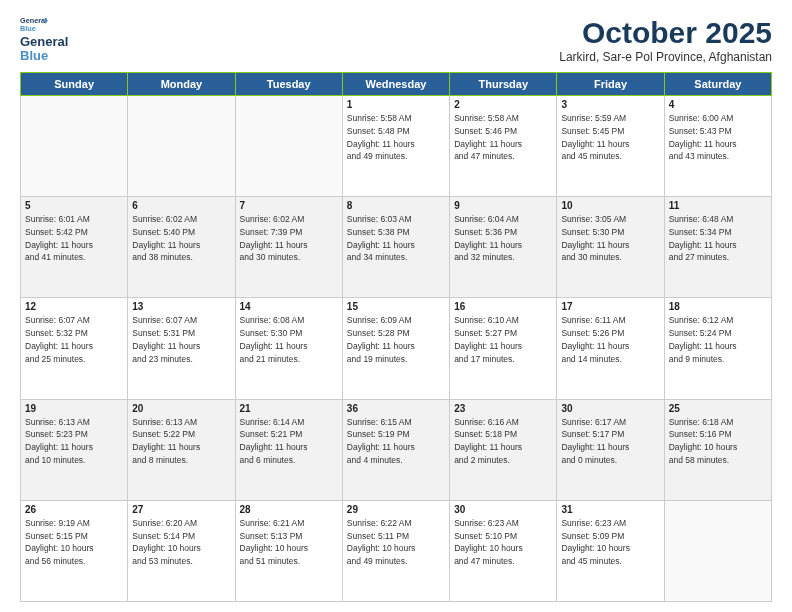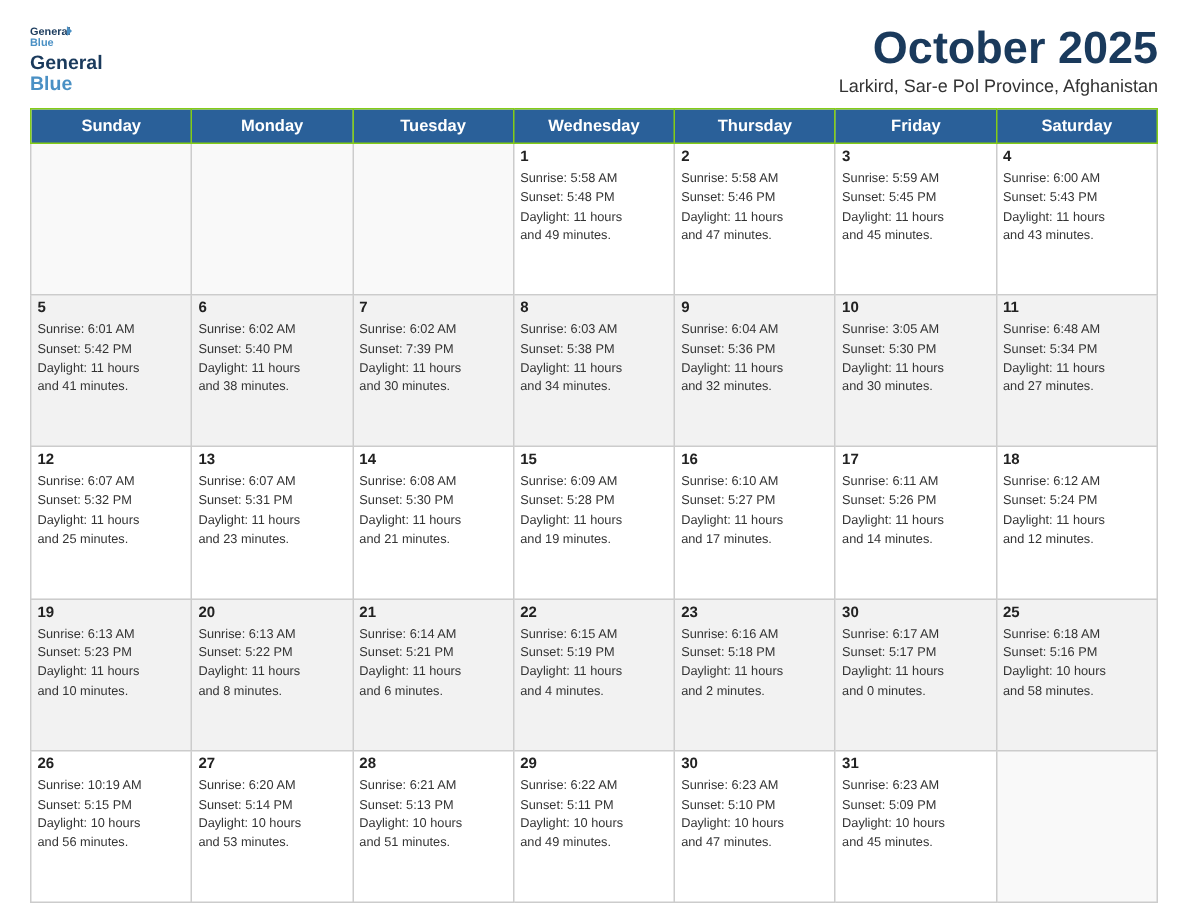--- a/index.html
+++ b/index.html
@@ -281,21 +281,21 @@
               <div>Daylight: 11 hours</div>
               <div>and 14 minutes.</div>
             </div>
           </td>
           <td>
             <div class="day-number">18</div>
             <div class="day-info">
               <div>Sunrise: 6:12 AM</div>
               <div>Sunset: 5:24 PM</div>
               <div>Daylight: 11 hours</div>
-              <div>and 12 minutes.</div>
+              <div>and 9 minutes.</div>
             </div>
           </td>
         </tr>
         <tr>
           <td class="shaded">
             <div class="day-number">19</div>
             <div class="day-info">
               <div>Sunrise: 6:13 AM</div>
               <div>Sunset: 5:23 PM</div>
               <div>Daylight: 11 hours</div>
@@ -314,21 +314,21 @@
           <td class="shaded">
             <div class="day-number">21</div>
             <div class="day-info">
               <div>Sunrise: 6:14 AM</div>
               <div>Sunset: 5:21 PM</div>
               <div>Daylight: 11 hours</div>
               <div>and 6 minutes.</div>
             </div>
           </td>
           <td class="shaded">
-            <div class="day-number">22</div>
+            <div class="day-number">36</div>
             <div class="day-info">
               <div>Sunrise: 6:15 AM</div>
               <div>Sunset: 5:19 PM</div>
               <div>Daylight: 11 hours</div>
               <div>and 4 minutes.</div>
             </div>
           </td>
           <td class="shaded">
             <div class="day-number">23</div>
             <div class="day-info">
@@ -354,21 +354,21 @@
               <div>Sunset: 5:16 PM</div>
               <div>Daylight: 10 hours</div>
               <div>and 58 minutes.</div>
             </div>
           </td>
         </tr>
         <tr>
           <td>
             <div class="day-number">26</div>
             <div class="day-info">
-              <div>Sunrise: 10:19 AM</div>
+              <div>Sunrise: 9:19 AM</div>
               <div>Sunset: 5:15 PM</div>
               <div>Daylight: 10 hours</div>
               <div>and 56 minutes.</div>
             </div>
           </td>
           <td>
             <div class="day-number">27</div>
             <div class="day-info">
               <div>Sunrise: 6:20 AM</div>
               <div>Sunset: 5:14 PM</div>

